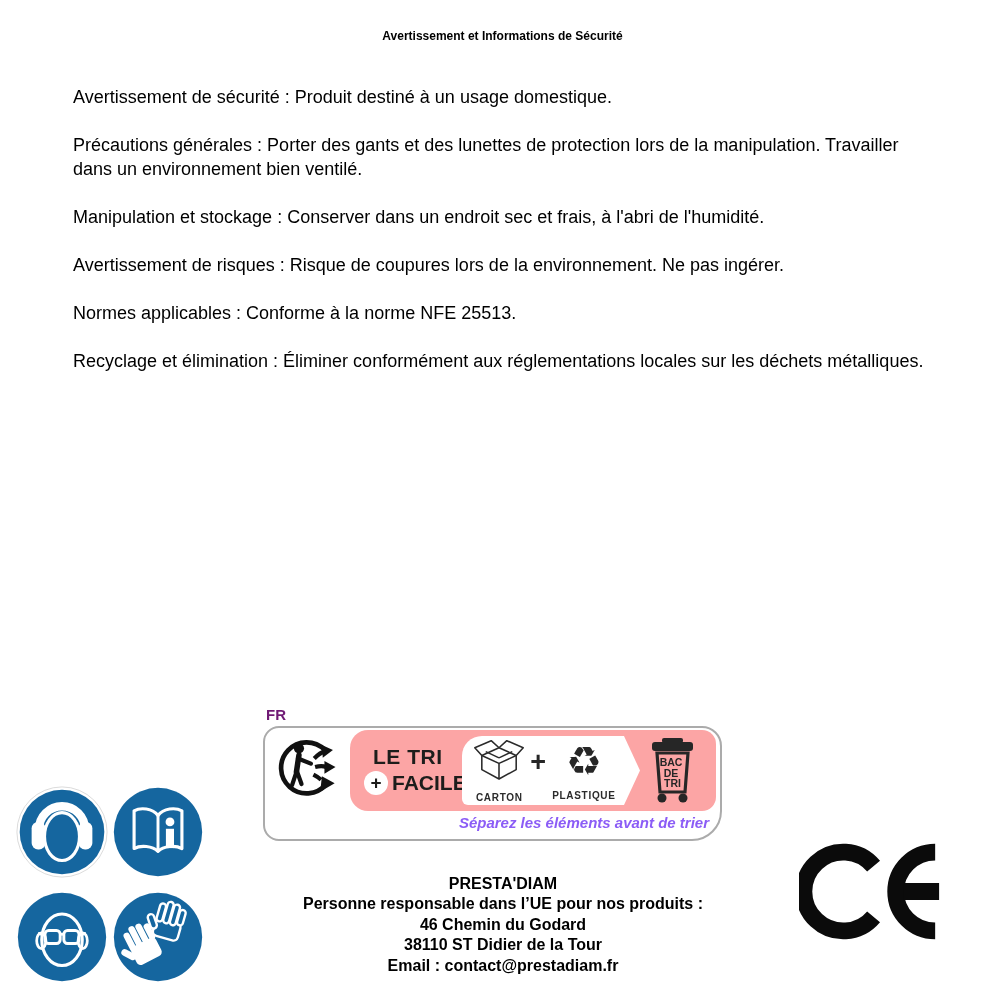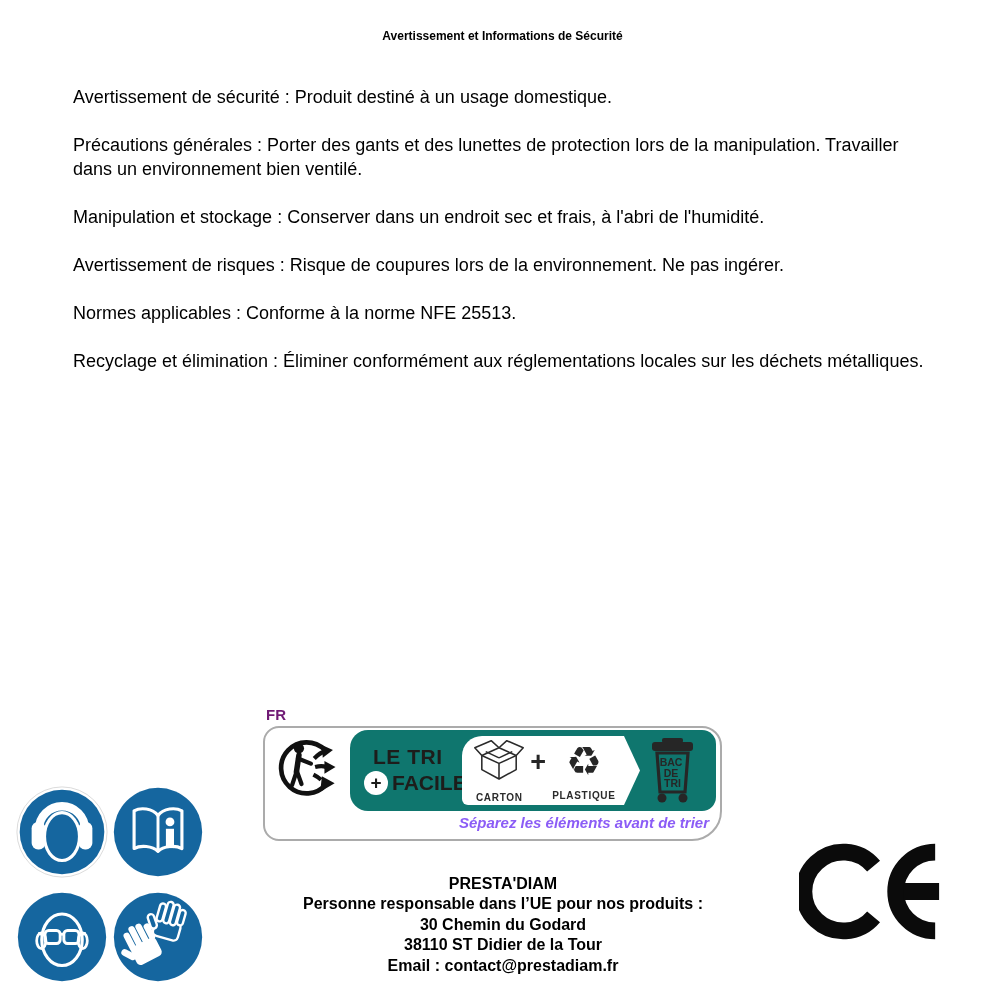--- a/index.html
+++ b/index.html
@@ -14,21 +14,21 @@
   .icons-grid{position:absolute;left:16px;top:786px;display:grid;
               grid-template-columns:92px 92px;gap:13px 4px;}
   .sicon{width:92px;height:92px;display:block;}
 
   
   .triman-block{position:absolute;left:263px;top:706px;width:462px;}
   .fr-label{font-size:15px;font-weight:700;margin:0 0 3px 3px;color:#701a75;}
   .sorting-box{position:relative;width:459px;height:115px;background:#fff;
                border:2px solid #ABABAB;border-radius:16px 20px 30px 16px;box-sizing:border-box;}
   .triman-icon{position:absolute;left:11px;top:7px;}
-  .band{position:absolute;left:85px;top:2px;width:366px;height:81px;background:#0f766e;
+  .band{position:absolute;left:85px;top:2px;width:366px;height:81px;background:#fca5a5;
         border-radius:18px 14px 14px 18px;display:flex;align-items:center;}
   .brand{width:112px;padding-left:14px;box-sizing:border-box;color:#1d1d1b;line-height:1.05;}
   .brand-line1{font-size:21px;font-weight:700;letter-spacing:.5px;margin:0 0 3px 9px;}
   .brand-line2{display:flex;align-items:center;gap:4px;font-size:21px;font-weight:700;}
   .plus-circle{width:24px;height:24px;border-radius:50%;background:#fff;display:flex;
                align-items:center;justify-content:center;font-size:19px;font-weight:700;
                color:#1d1d1b;flex:0 0 auto;}
   .materials{height:69px;width:178px;background:#fff;border-radius:20px 0 0 6px;
              clip-path:polygon(0 0,calc(100% - 16px) 0,100% 50%,calc(100% - 16px) 100%,0 100%);
              display:flex;align-items:center;justify-content:center;
@@ -177,21 +177,21 @@
         </svg>
       </div>
 
       <div class="tagline">Séparez les éléments avant de trier</div>
     </div>
   </div>
 
   <div class="address">
     <div>PRESTA'DIAM</div>
     <div>Personne responsable dans l’UE pour nos produits :</div>
-    <div>30 Chemin du Godard</div>
+    <div>46 Chemin du Godard</div>
     <div>38110 ST Didier de la Tour</div>
     <div>Email : contact@prestadiam.fr</div>
   </div>
 
   <svg class="ce" width="148" height="99" viewBox="0 0 150 100">
     <path d="M75.6 24.3 A40 40 0 1 0 75.6 75.7" fill="none" stroke="#0b0b0b" stroke-width="17"></path>
     <path d="M138 10 A40 40 0 1 0 138 90" fill="none" stroke="#0b0b0b" stroke-width="17"></path>
     <path d="M106 50 H142" stroke="#0b0b0b" stroke-width="17"></path>
   </svg>
 

